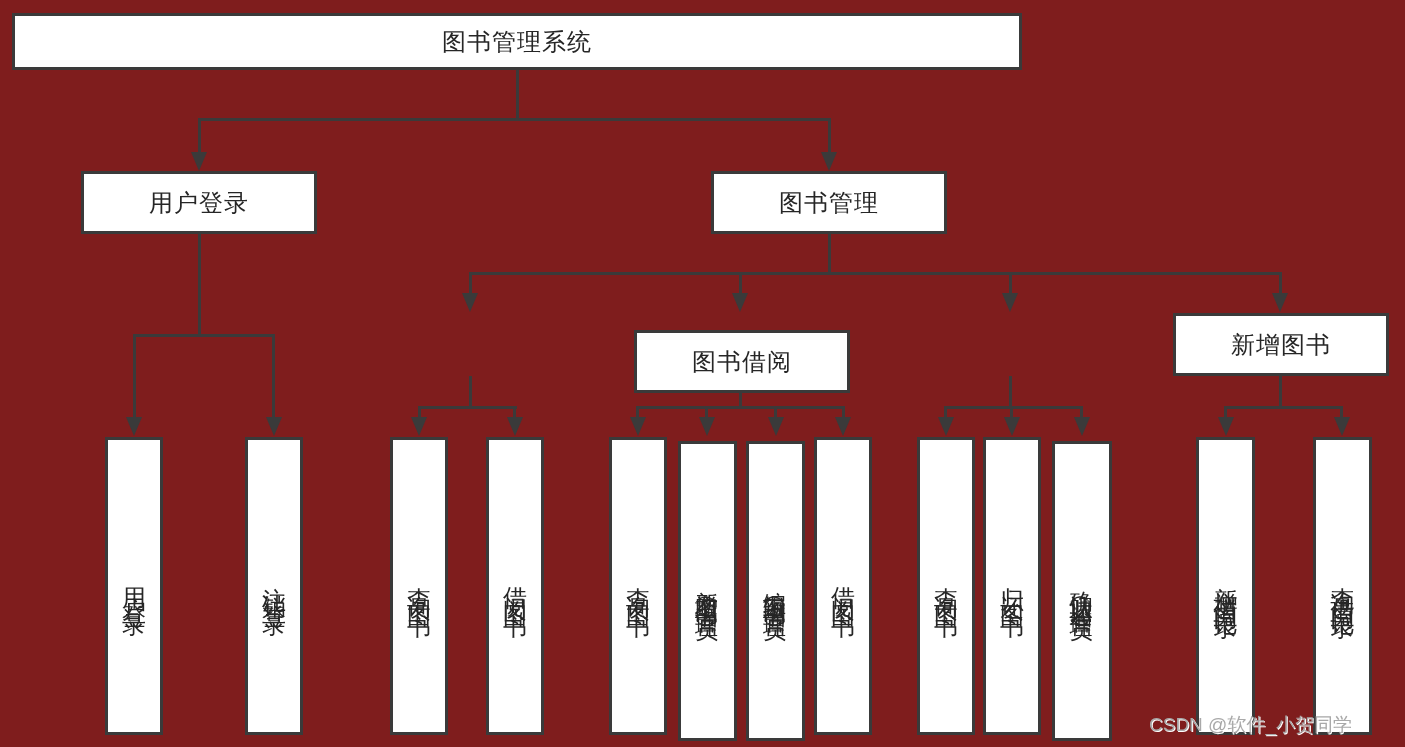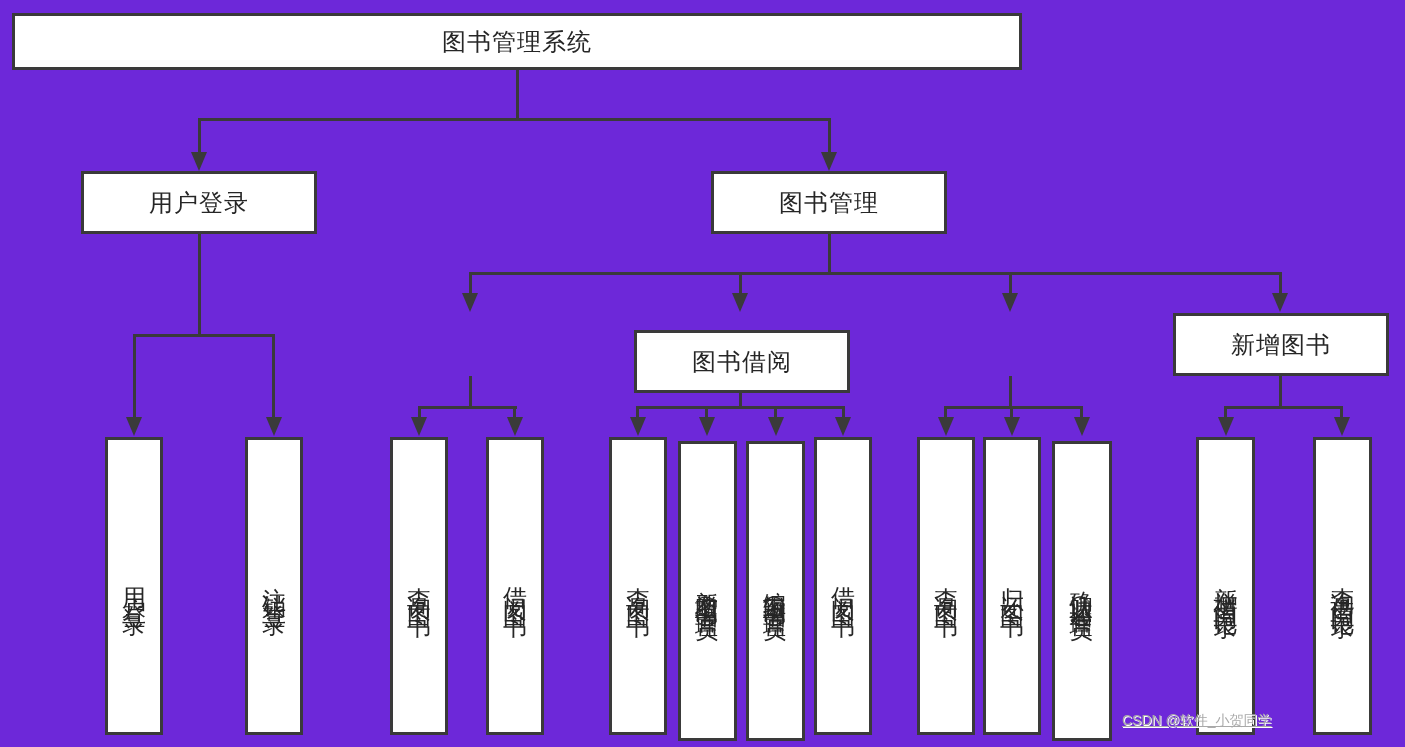--- a/index.html
+++ b/index.html
@@ -1,20 +1,20 @@
 <!DOCTYPE html>
 <html><head>
 <meta charset="utf-8">
 <style>
   html, body { margin: 0; padding: 0; background: #ffffff; }
   .stage {
     position: relative;
     width: 1405px;
     height: 747px;
-    background: #6d28d9;
+    background: #7f1d1d;
     overflow: hidden;
     font-family: "Liberation Sans", "DejaVu Sans", sans-serif;
     color: #262626;
   }
   
   .box {
     position: absolute;
     box-sizing: border-box;
     background: #ffffff;
     border: 3px solid #3a3a3a;
@@ -37,29 +37,28 @@
   .vline { width: 3px; }
   .arr {
     position: absolute;
     width: 0; height: 0;
     border-left: 8px solid transparent;
     border-right: 8px solid transparent;
     border-top: 19px solid #3a3a3a;
   }
   .watermark {
     position: absolute;
-    left: 1122px;
+    left: 1149px;
     top: 712px;
     width: 212px;
-    font-size: 14px;
+    font-size: 19px;
     color: #a9a9a9;
     text-shadow: 1px 1px 0 #ffffff;
     white-space: nowrap;
     z-index: 5;
-    text-decoration: underline;
   }
 </style>
 </head>
 <body>
 
 <div class="stage">
 
   <div class="vline" style="left:516px; top:70px; height:50px;"></div>
   <div class="hline" style="left:198px; top:118px; width:633px;"></div>
   <div class="vline" style="left:198px; top:118px; height:37px;"></div>

